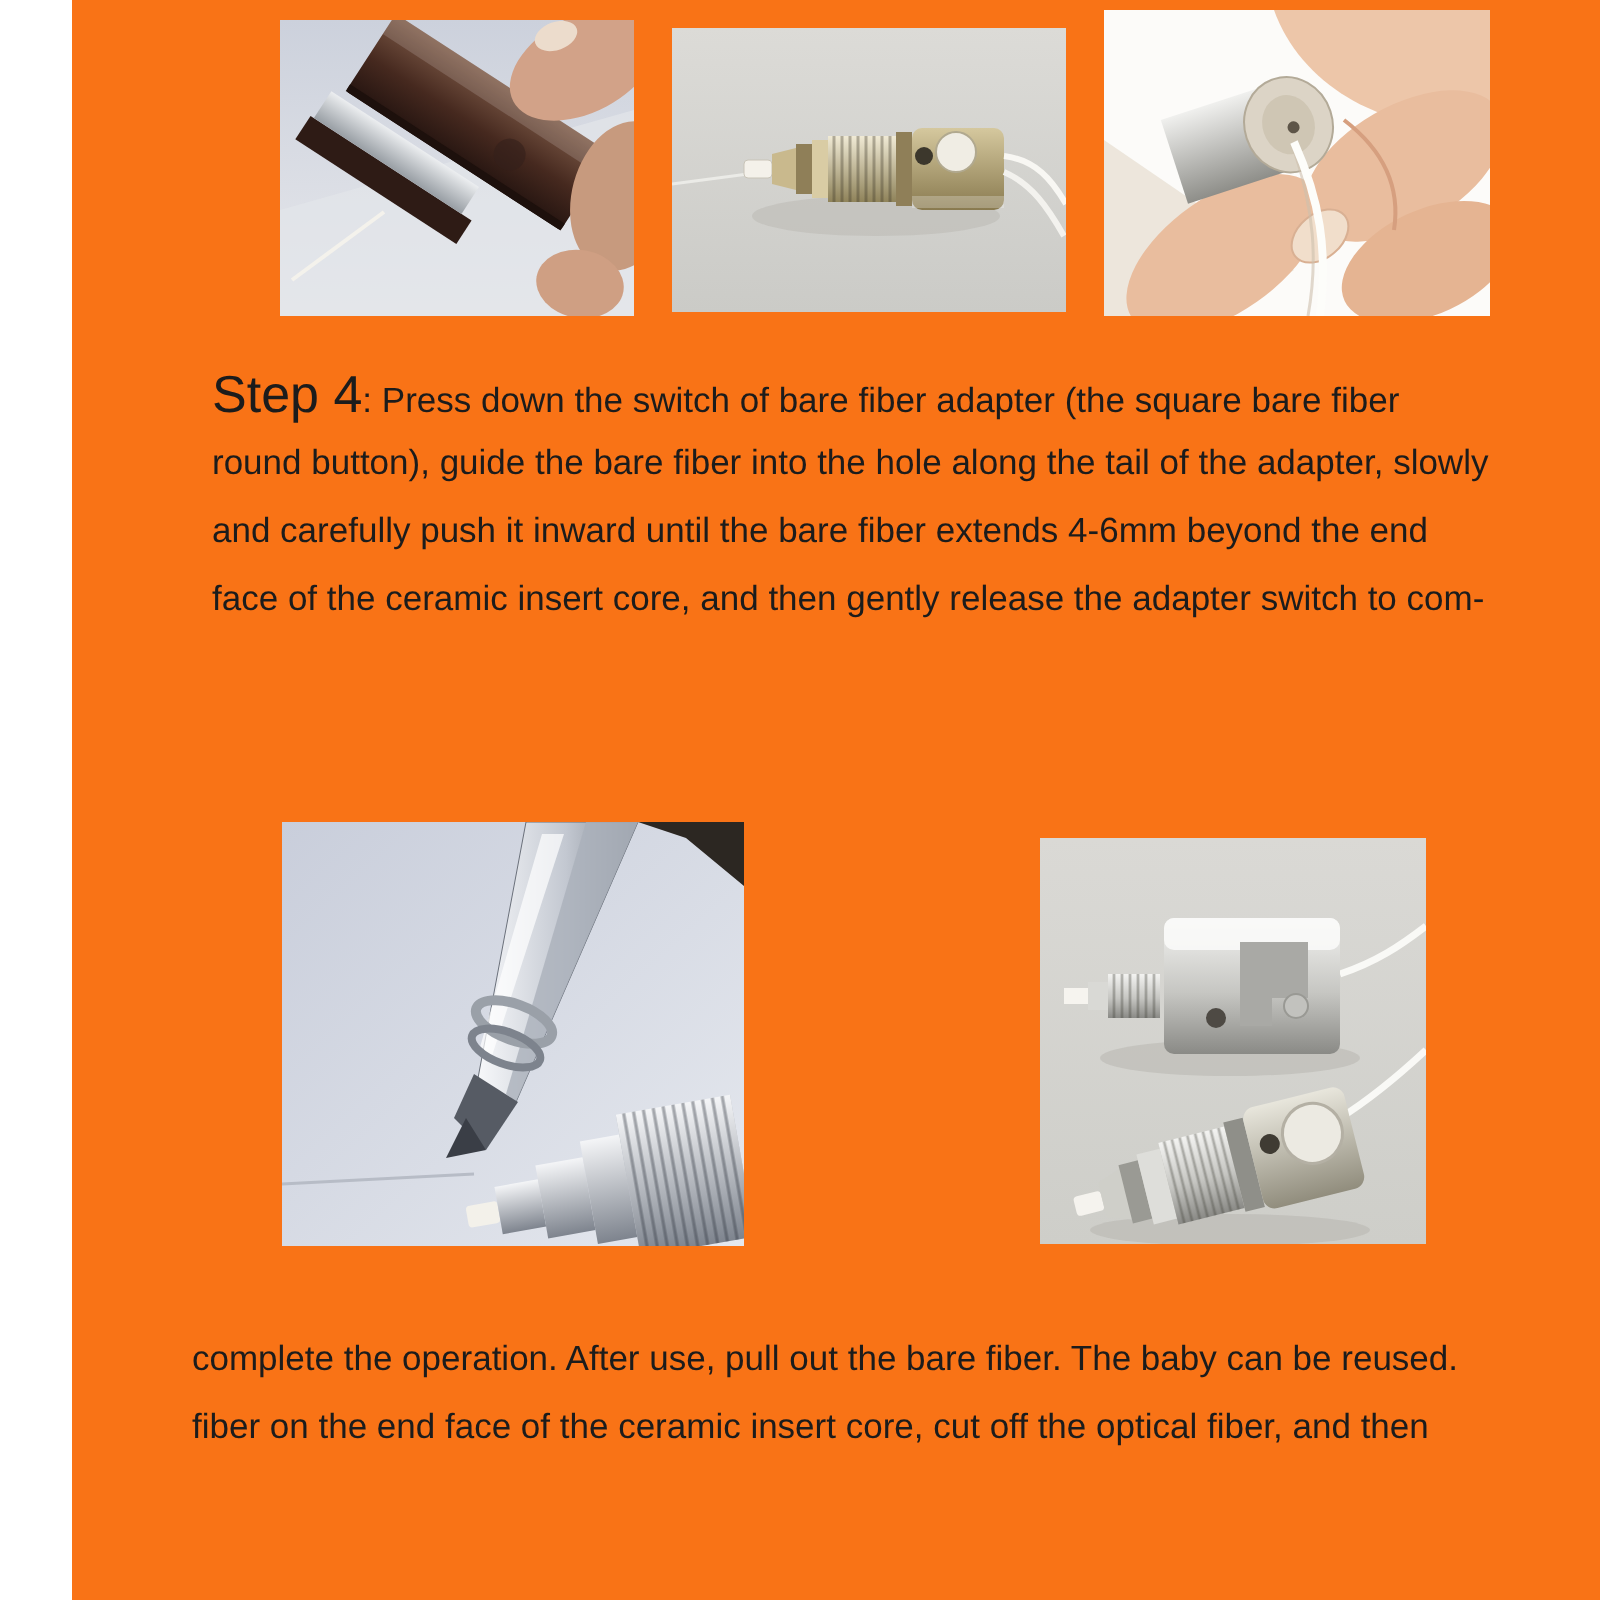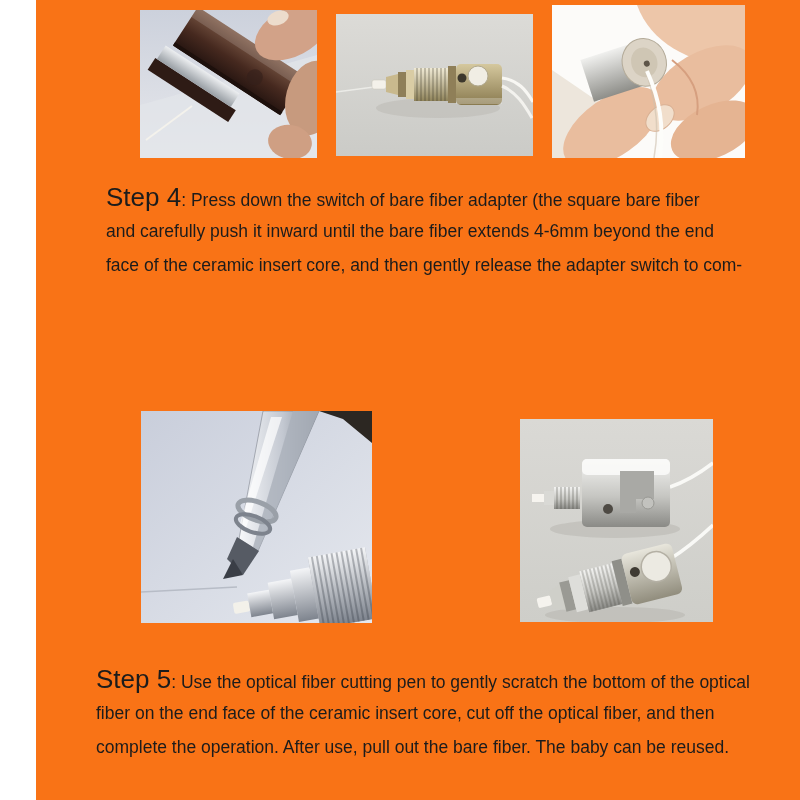--- a/index.html
+++ b/index.html
@@ -127,20 +127,21 @@
         <ellipse cx="15" cy="0" rx="13" ry="15" fill="#cfc6b4"></ellipse>
         <circle cx="17" cy="2" r="3" fill="#5e5548"></circle>
       </g>
       <path d="M95,70 C105,100 107,125 102,153" stroke="#cdbfae" stroke-width="1.5" opacity="0.6" fill="none"></path>
       <path d="M95,66 C108,95 112,120 108,153" stroke="#fdfdfa" stroke-width="4" fill="none"></path>
     </svg>
   </figure>
 
   <section class="step" id="step4">
     <div class="line"><span class="step-label">Step 4</span><span>: Press down the switch of bare fiber adapter (the square bare fiber</span></div>
+    <div class="line">round button), guide the bare fiber into the hole along the tail of the adapter, slowly</div>
     <div class="line">and carefully push it inward until the bare fiber extends 4-6mm beyond the end</div>
     <div class="line">face of the ceramic insert core, and then gently release the adapter switch to com-</div>
   </section>
 
   <figure id="fig4">
     <svg width="231" height="212" viewBox="0 0 231 212">
       <defs>
         <linearGradient id="f4bg" x1="0" y1="0" x2="1" y2="1">
           <stop offset="0" stop-color="#c9cedventb"></stop>
             <stop offset="0" stop-color="#c9cedb"></stop>
@@ -227,18 +228,17 @@
         <rect x="62" y="144" width="34" height="42" fill="url(#f5stripe)"></rect>
         <rect x="96" y="142" width="10" height="46" fill="#8f8f89"></rect>
         <rect x="106" y="138" width="52" height="52" rx="6" fill="url(#f5body)"></rect>
         <circle cx="138" cy="158" r="15" fill="#eceae2" stroke="#b4b0a4" stroke-width="1.5"></circle>
         <circle cx="116" cy="158" r="5" fill="#3f3b33"></circle>
       </g>
     </svg>
   </figure>
 
   <section class="step" id="step5">
-    <div class="line"><span class="step-label">Step 5</span><span>: Use the optical fiber cutting pen to gently scratch the bottom of the optical</span></div>
+    <div class="line">complete the operation. After use, pull out the bare fiber. The baby can be reused.</div>
     <div class="line">fiber on the end face of the ceramic insert core, cut off the optical fiber, and then</div>
-    <div class="line">complete the operation. After use, pull out the bare fiber. The baby can be reused.</div>
   </section>
 
 </div>
 
 </body></html>

